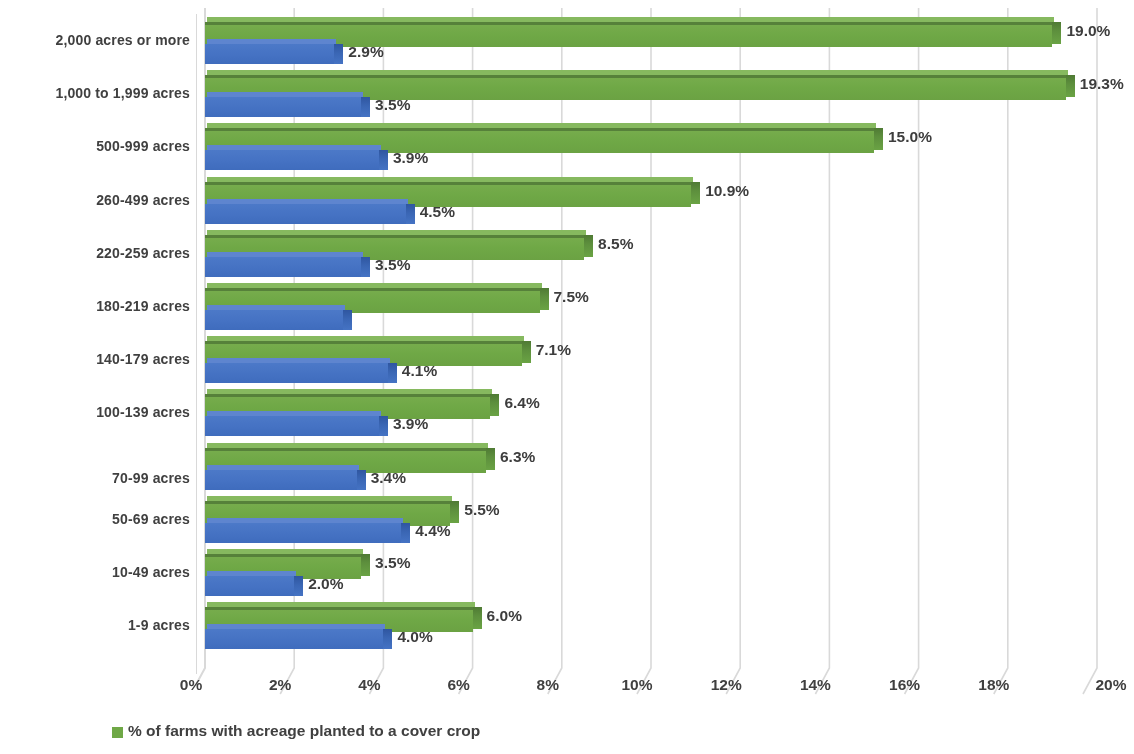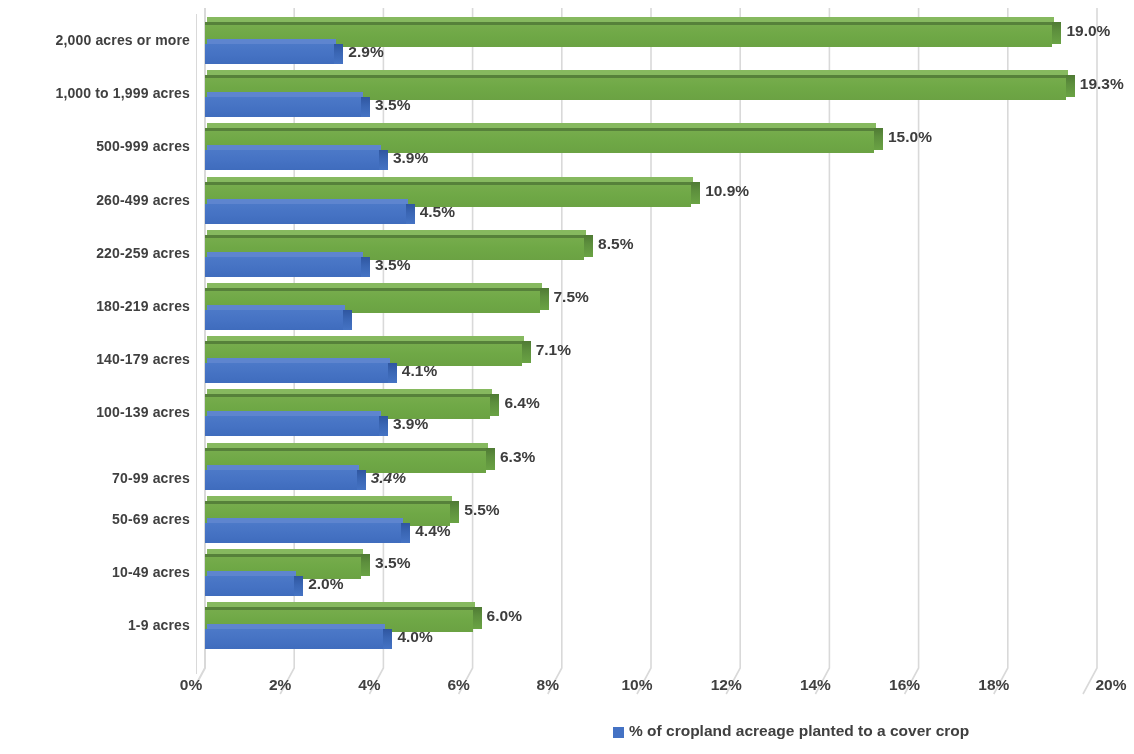--- a/index.html
+++ b/index.html
@@ -298,21 +298,21 @@
           <div class="topf" style="width: 280.98px;"></div>
           <div class="face"></div>
           <div class="cap" style="left: 280.98px;"></div>
         </div>
         <div class="dlabel" style="left: 303.98px; top: 447.6px;">6.3%</div>
         <div class="bar blue" style="top: 469.6px; height: 20px; width: 151.64px;">
           <div class="topf" style="width: 151.64px;"></div>
           <div class="face"></div>
           <div class="cap" style="left: 151.64px;"></div>
         </div>
-        <div class="dlabel" style="left: 174.64px; top: 468.6px; font-style: italic;">3.4%</div>
+        <div class="dlabel" style="left: 174.64px; top: 468.6px;">3.4%</div>
         <div class="bar green" style="top: 500.8px; height: 22px; width: 245.3px;">
           <div class="topf" style="width: 245.3px;"></div>
           <div class="face"></div>
           <div class="cap" style="left: 245.3px;"></div>
         </div>
         <div class="dlabel" style="left: 268.3px; top: 500.8px;">5.5%</div>
         <div class="bar blue" style="top: 522.8px; height: 20px; width: 196.24px;">
           <div class="topf" style="width: 196.24px;"></div>
           <div class="face"></div>
           <div class="cap" style="left: 196.24px;"></div>
@@ -353,19 +353,19 @@
       <div class="x-tick" style="left: 351.8px;">8%</div>
       <div class="x-tick" style="left: 441px;">10%</div>
       <div class="x-tick" style="left: 530.2px;">12%</div>
       <div class="x-tick" style="left: 619.4px;">14%</div>
       <div class="x-tick" style="left: 708.6px;">16%</div>
       <div class="x-tick" style="left: 797.8px;">18%</div>
       <div class="x-tick" style="left: 887px; margin-left: 28px;">20%</div>
     </div>
 
   <div class="legend">
-    <div class="legend-item" id="legend-item-1" style="left:613px;">
-      <span class="swatch blue"></span>
-      <span>% of cropland acreage planted to a cover crop</span>
+    <div class="legend-item" id="legend-item-0" style="left:112px;">
+      <span class="swatch green"></span>
+      <span>% of farms with acreage planted to a cover crop</span>
     </div>
   </div>
 
 </div>
 
 </body></html>

